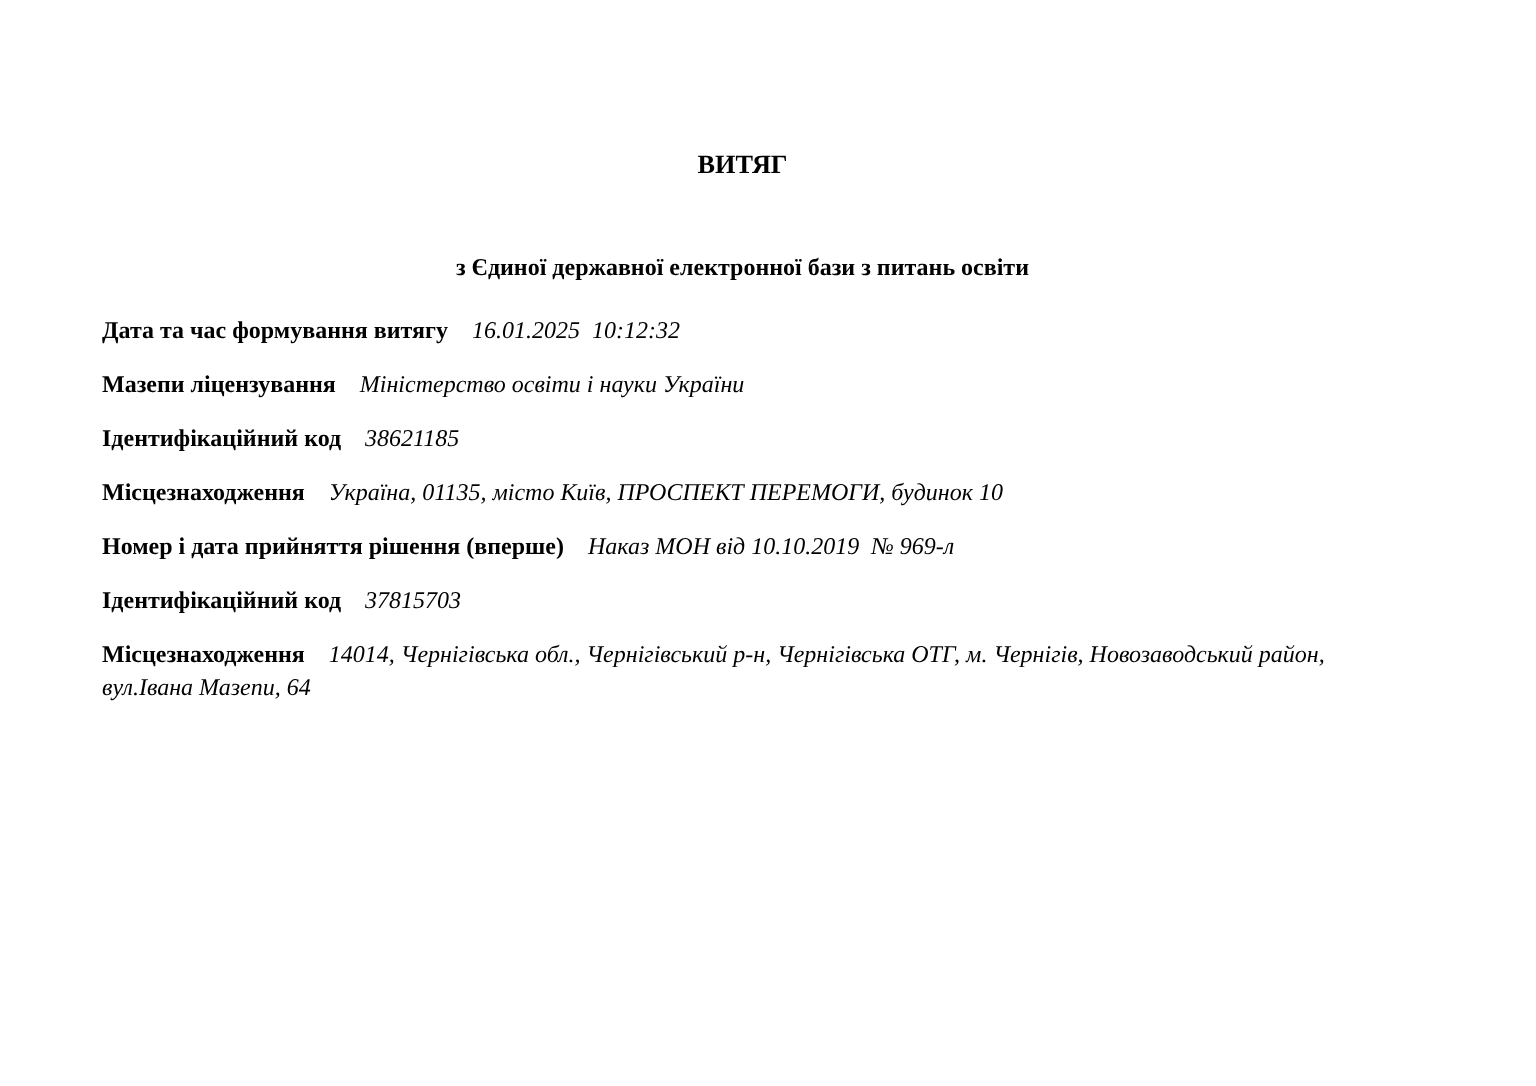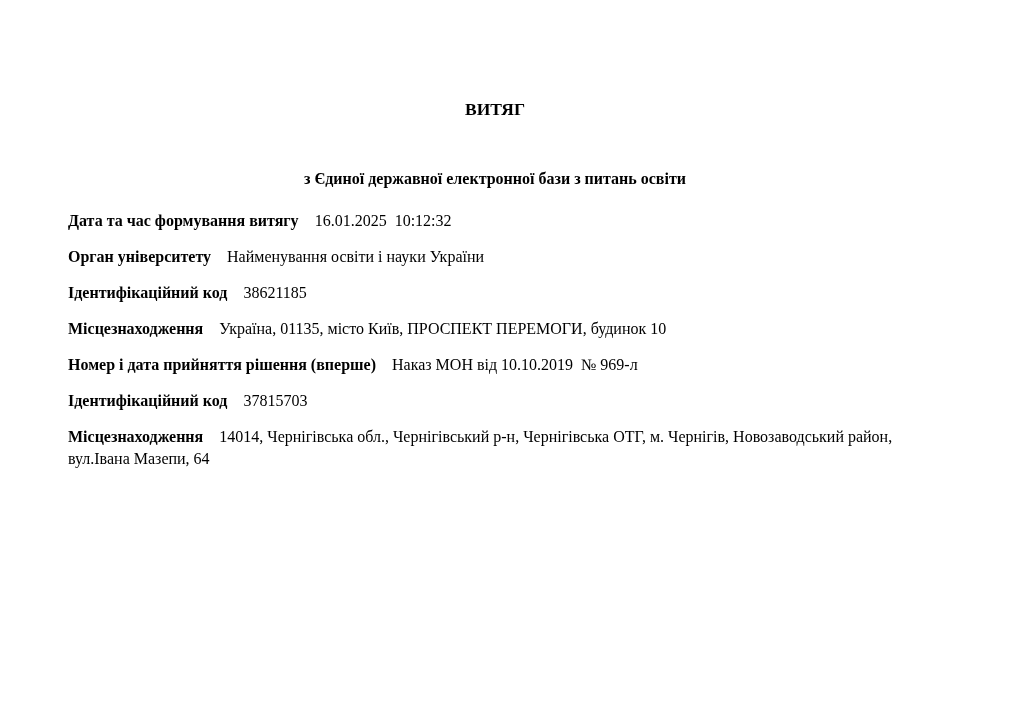--- a/index.html
+++ b/index.html
@@ -50,20 +50,21 @@
     margin: 0 0 14px 0;
     white-space: pre-wrap;
   }
   .label {
     font-weight: bold;
     text-align: right;
   }
   .value {
     margin-left: 16px;
     font-weight: normal;
+    font-style: italic;
   }
   .registry {
     margin-bottom: 33px;
   }
   .registry .url-line {
     font-weight: normal;
     white-space: pre-wrap;
   }
 </style>
 </head>
@@ -72,21 +73,21 @@
 <div class="page">
   <div class="content">
 
     <div class="doc-header">
       <div class="title">ВИТЯГ</div>
       <div class="subtitle">з Єдиної державної електронної бази з питань освіти</div>
     </div>
 
     <p class="row"><span class="label">Дата та час формування витягу</span><span class="value">16.01.2025  10:12:32</span></p>
 
-    <p class="row"><span class="label">Орган університету</span><span class="value">Найменування освіти і науки України</span></p>
+    <p class="row"><span class="label">Мазепи ліцензування</span><span class="value">Міністерство освіти і науки України</span></p>
 
     <p class="row"><span class="label">Ідентифікаційний код</span><span class="value">38621185</span></p>
 
     <p class="row"><span class="label">Місцезнаходження</span><span class="value">Україна, 01135, місто Київ, ПРОСПЕКТ ПЕРЕМОГИ, будинок 10</span></p>
 
 
 
     <p class="row"><span class="label">Номер і дата прийняття рішення (вперше)</span><span class="value">Наказ МОН від 10.10.2019  № 969-л</span></p>
 
     <p class="row"><span class="label">Ідентифікаційний код</span><span class="value">37815703</span></p>

